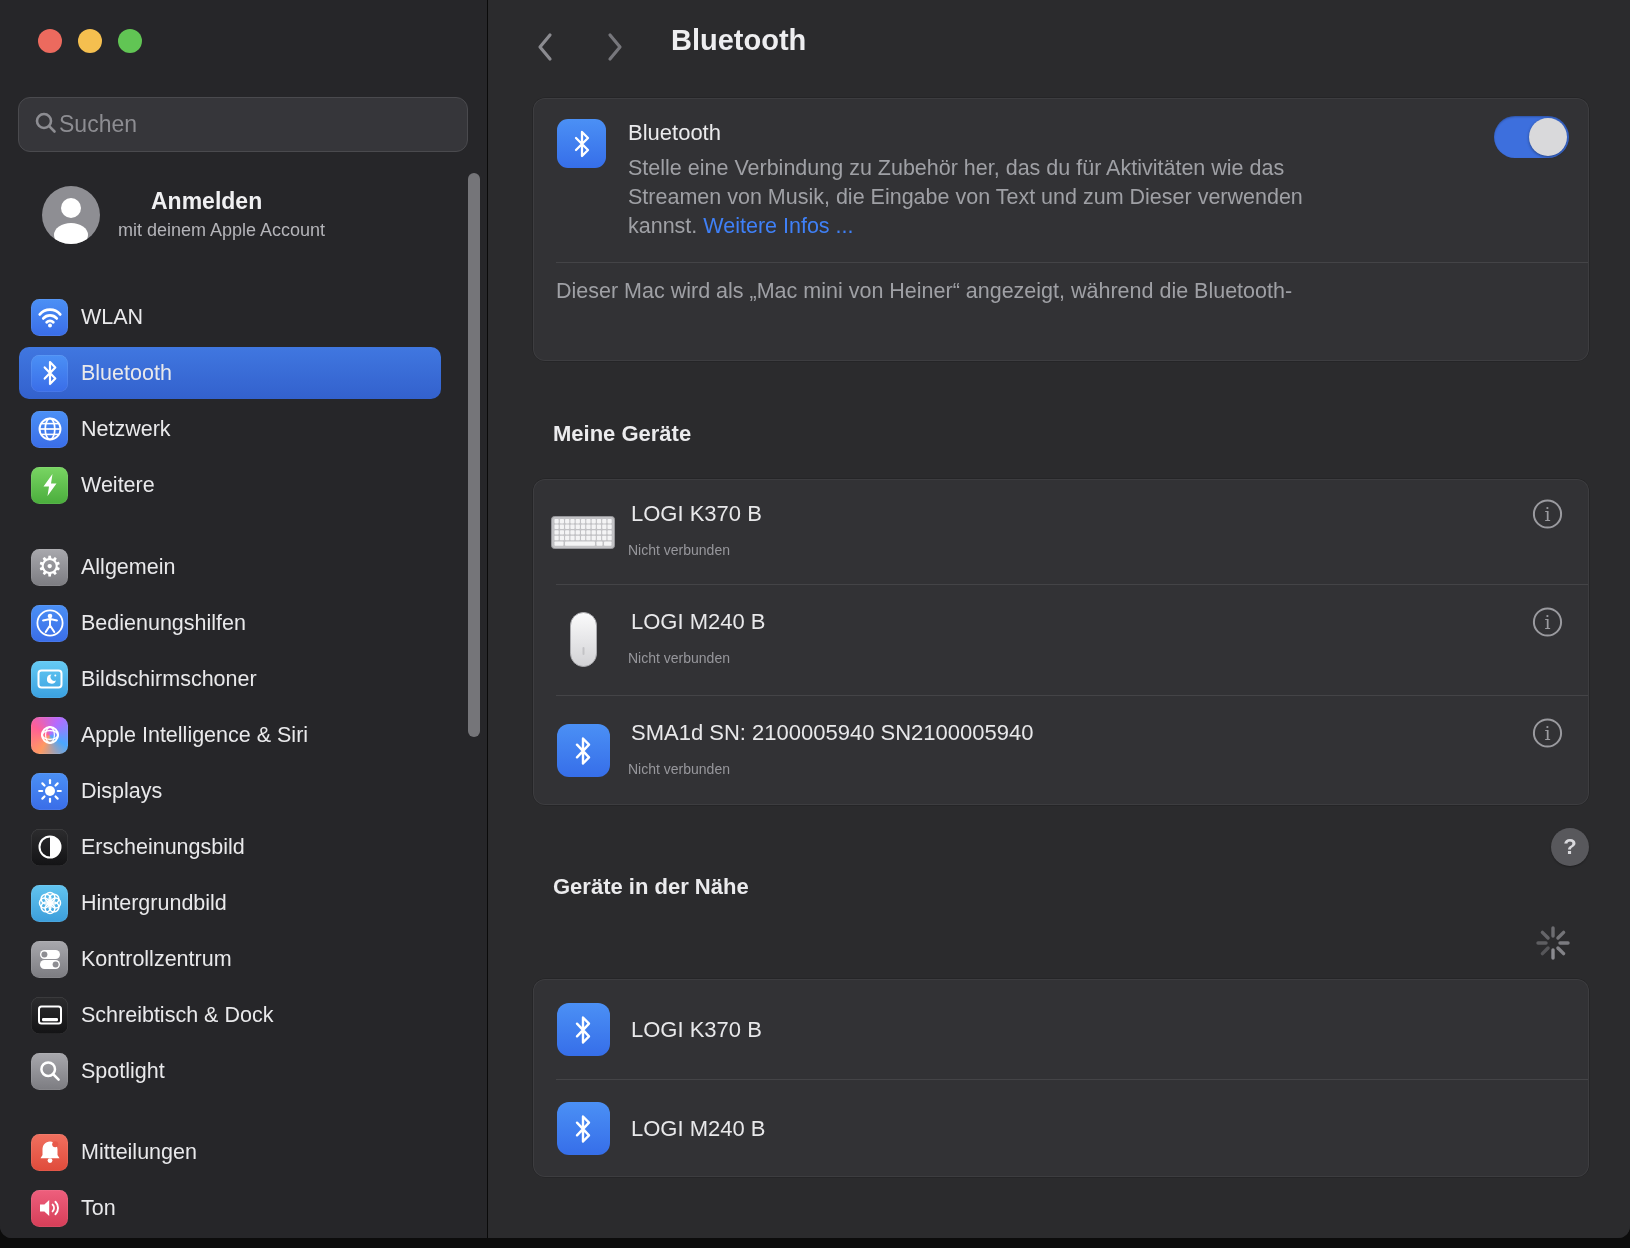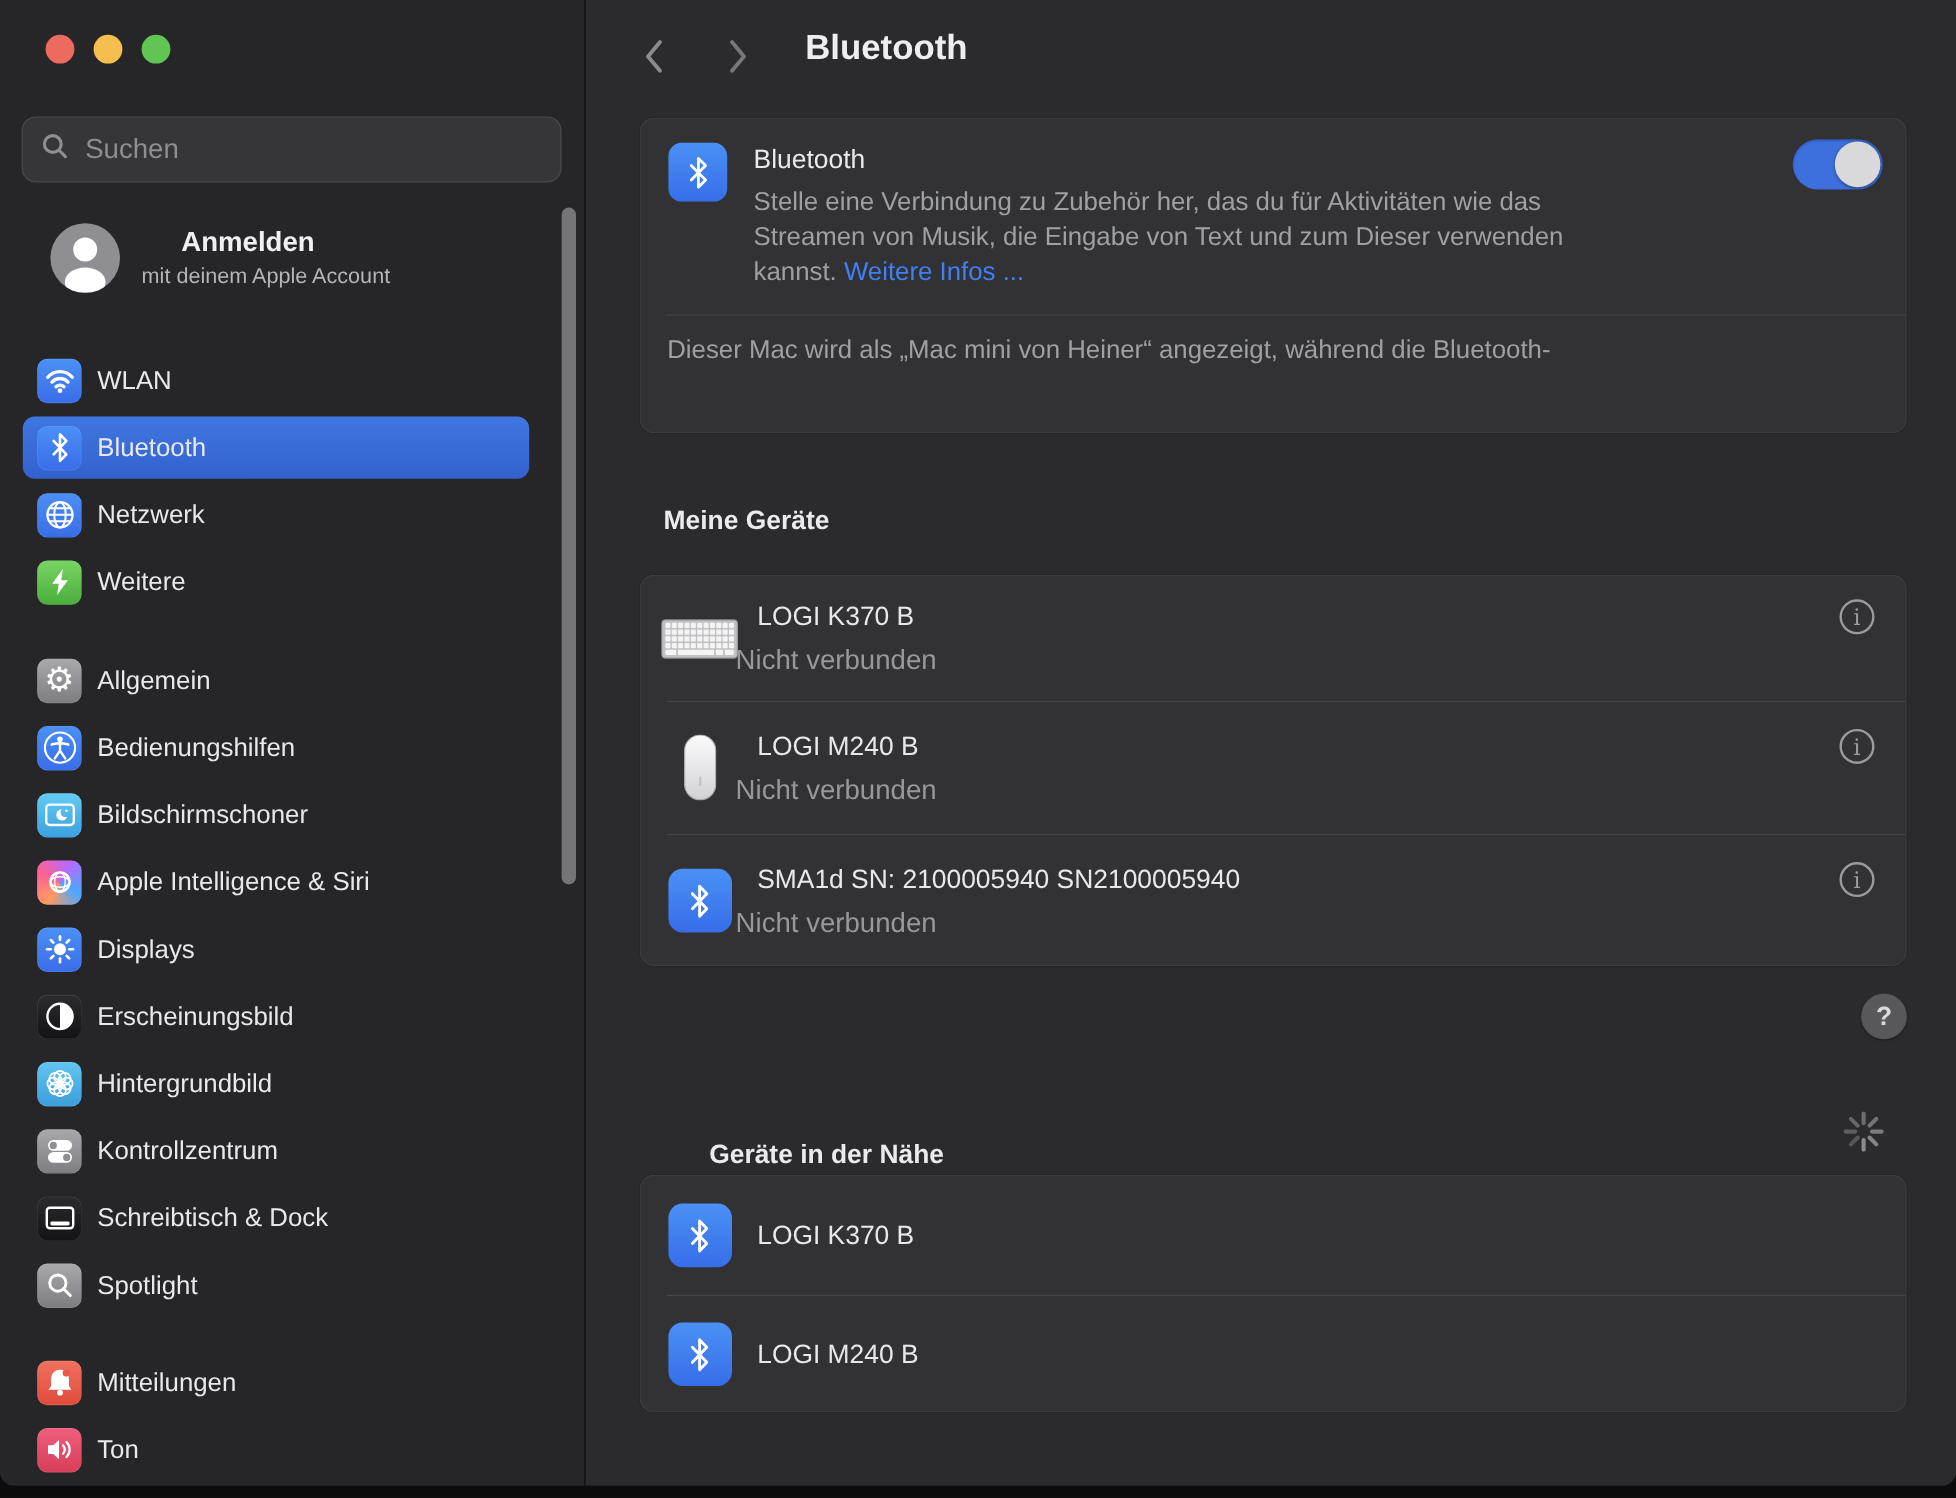--- a/index.html
+++ b/index.html
@@ -10,21 +10,21 @@
           background:#2b2b2d;overflow:hidden;}
   
   .sidebar{position:absolute;left:0;top:0;width:487px;height:100%;background:#262629;}
   .v-divider{position:absolute;left:487px;top:0;width:1px;height:100%;background:#0a0a0a;z-index:5;}
   .traffic{position:absolute;top:29px;width:24px;height:24px;border-radius:50%;}
   .t-red{left:38px;background:#ec6a5e;}
   .t-yellow{left:78px;background:#f5bf4f;}
   .t-green{left:118px;background:#61c554;}
   .searchbox{position:absolute;left:18px;top:97px;width:450px;height:55px;border-radius:12px;
              background:#36363a;border:1px solid #4a4a4e;display:flex;align-items:center;padding:0 14px;}
-  .searchbox .ph{color:#8d8d92;font-size:23px;margin-left:12px;}
+  .searchbox .ph{color:#8d8d92;font-size:23px;}
   .profile{position:absolute;left:0;top:170px;width:100%;height:92px;}
   .avatar{position:absolute;left:42px;top:16px;width:58px;height:58px;border-radius:50%;background:#8e8e93;overflow:hidden;}
   .p-title{position:absolute;left:118px;top:18px;font-size:23px;font-weight:bold;color:#f0f0f2;margin-left:33px;}
   .p-sub{position:absolute;left:118px;top:50px;font-size:18px;color:#b4b4b9;}
   .nav-group{position:absolute;left:0;width:100%;}
   .nav-row{position:relative;height:56px;width:100%;}
   .nav-hl{position:absolute;left:19px;top:2px;width:422px;height:52px;border-radius:10px;
           background:linear-gradient(180deg,#4077e0,#3361cd);}
   .tile{position:absolute;left:31px;top:9.5px;width:37px;height:37px;border-radius:8.5px;
         display:flex;align-items:center;justify-content:center;box-shadow:inset 0 0 0 .5px rgba(255,255,255,.14);}
@@ -45,27 +45,27 @@
   .bt-title{position:absolute;left:94px;top:21px;font-size:22px;color:#eaeaec;}
   .bt-desc{position:absolute;left:94px;top:55px;font-size:21.5px;line-height:29px;color:#9fa0a5;}
   .link{color:#3f80f7;}
   .card-div{position:absolute;left:22px;right:0;height:1px;background:rgba(255,255,255,.09);}
   .bt-foot{position:absolute;left:22px;top:176px;font-size:21.5px;line-height:32px;color:#9fa0a5;}
   .toggle{position:absolute;right:19px;top:17px;width:75px;height:42px;border-radius:21px;
           background:#3d6fdd;box-shadow:inset 0 1px 2px rgba(0,0,0,.25);}
   .knob{position:absolute;right:2px;top:2px;width:38px;height:38px;border-radius:50%;background:#d9d9db;
         box-shadow:0 1px 3px rgba(0,0,0,.4);}
   .sec-head{position:absolute;left:65px;font-size:22px;font-weight:bold;color:#ebebed;}
-  .h1{top:421px;} .h2{top:949px;margin-left:38px;}
+  .h1{top:421px;} .h2{top:874px;}
   .card2{top:479px;height:326px;}
   .card3{top:979px;height:198px;}
   .dev-row{position:absolute;left:0;width:100%;}
   .dev-icon-slot{position:absolute;left:13px;width:72px;height:100%;display:flex;align-items:center;justify-content:center;}
   .dev-title{position:absolute;left:97px;font-size:22px;color:#e8e8ea;transform:translateY(-50%);white-space:nowrap;}
-  .dev-sub{position:absolute;left:79px;font-size:23px;color:#97979c;transform:translateY(-50%);white-space:nowrap;}
+  .dev-sub{position:absolute;left:94px;font-size:14px;color:#97979c;transform:translateY(-50%);white-space:nowrap;}
   .info-btn{position:absolute;left:998px;width:31px;height:31px;transform:translateY(-50%);}
   .bt-devicon{width:53px;height:53px;border-radius:12px;background:linear-gradient(180deg,#4b90f5,#366ee9);
               display:flex;align-items:center;justify-content:center;}
   .help-btn{position:absolute;left:1063px;top:828px;width:38px;height:38px;border-radius:50%;background:#58585c;
             color:#d9d9dd;font-size:22px;font-weight:bold;display:flex;align-items:center;justify-content:center;
             box-shadow:0 1px 2px rgba(0,0,0,.3);}
   .spinner{position:absolute;left:1048px;top:926px;width:34px;height:34px;}
 </style>
 </head>
 <body>

